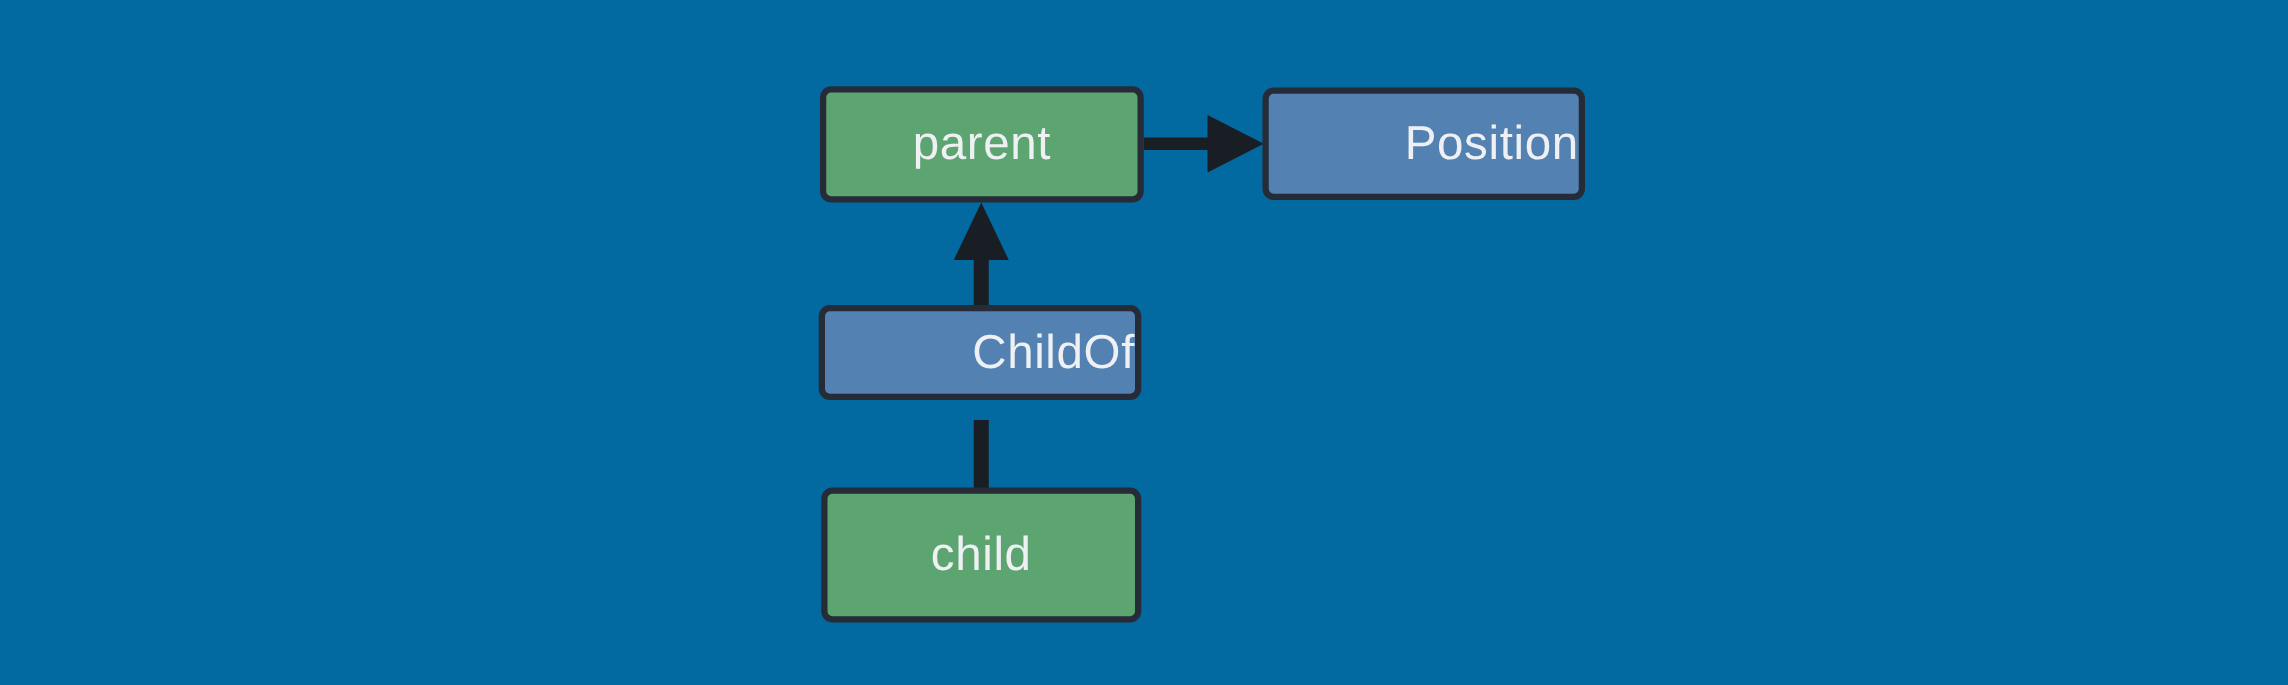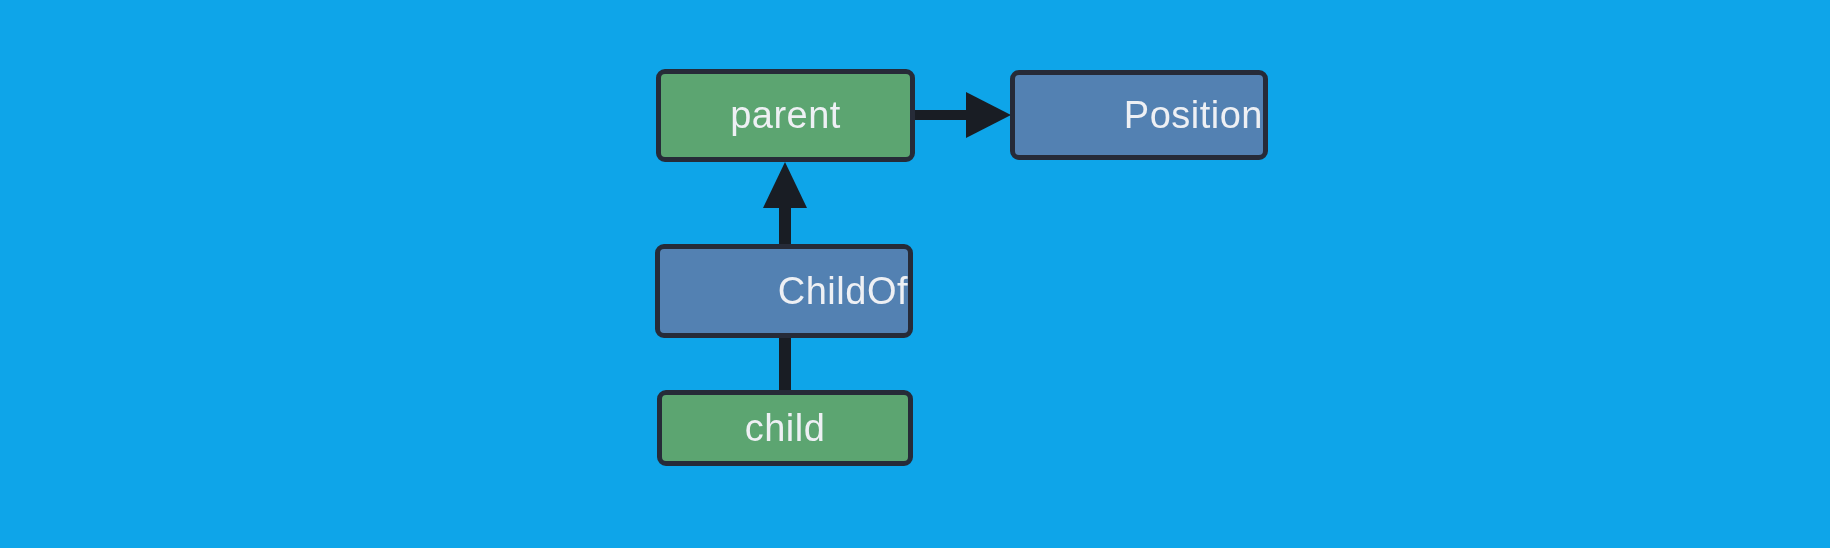--- a/index.html
+++ b/index.html
@@ -5,21 +5,21 @@
   html, body {
     margin: 0;
     padding: 0;
     background: #ffffff;
     font-family: "Liberation Sans", sans-serif;
   }
   .canvas {
     position: relative;
     width: 1830px;
     height: 548px;
-    background: #0ea5e9;
+    background: #0369a1;
     overflow: hidden;
   }
   .edges-layer {
     position: absolute;
     left: 0;
     top: 0;
     width: 1830px;
     height: 548px;
   }
   .node {
@@ -33,22 +33,22 @@
     font-size: 38px;
     font-weight: 400;
     color: #eef0f4;
     letter-spacing: 0.5px;
   }
   .node--green { background: #5ca571; }
   .node--blue  { background: #5381b2; justify-content: flex-end; }
 
   .node-parent   { left: 656px;  top: 69px;  width: 259px; height: 93px; }
   .node-position { left: 1010px; top: 70px;  width: 258px; height: 90px; }
-  .node-childof  { left: 655px;  top: 244px; width: 258px; height: 94px; }
-  .node-child    { left: 657px;  top: 390px; width: 256px; height: 76px; }
+  .node-childof  { left: 655px;  top: 244px; width: 258px; height: 76px; }
+  .node-child    { left: 657px;  top: 390px; width: 256px; height: 108px; }
 </style>
 </head>
 <body>
 
 <div class="canvas">
 
   <svg class="edges-layer" viewBox="0 0 1830 548" xmlns="http://www.w3.org/2000/svg">
 
     <g>
       <line x1="915" y1="115" x2="972" y2="115" stroke-width="10" stroke="#191d24"></line>

